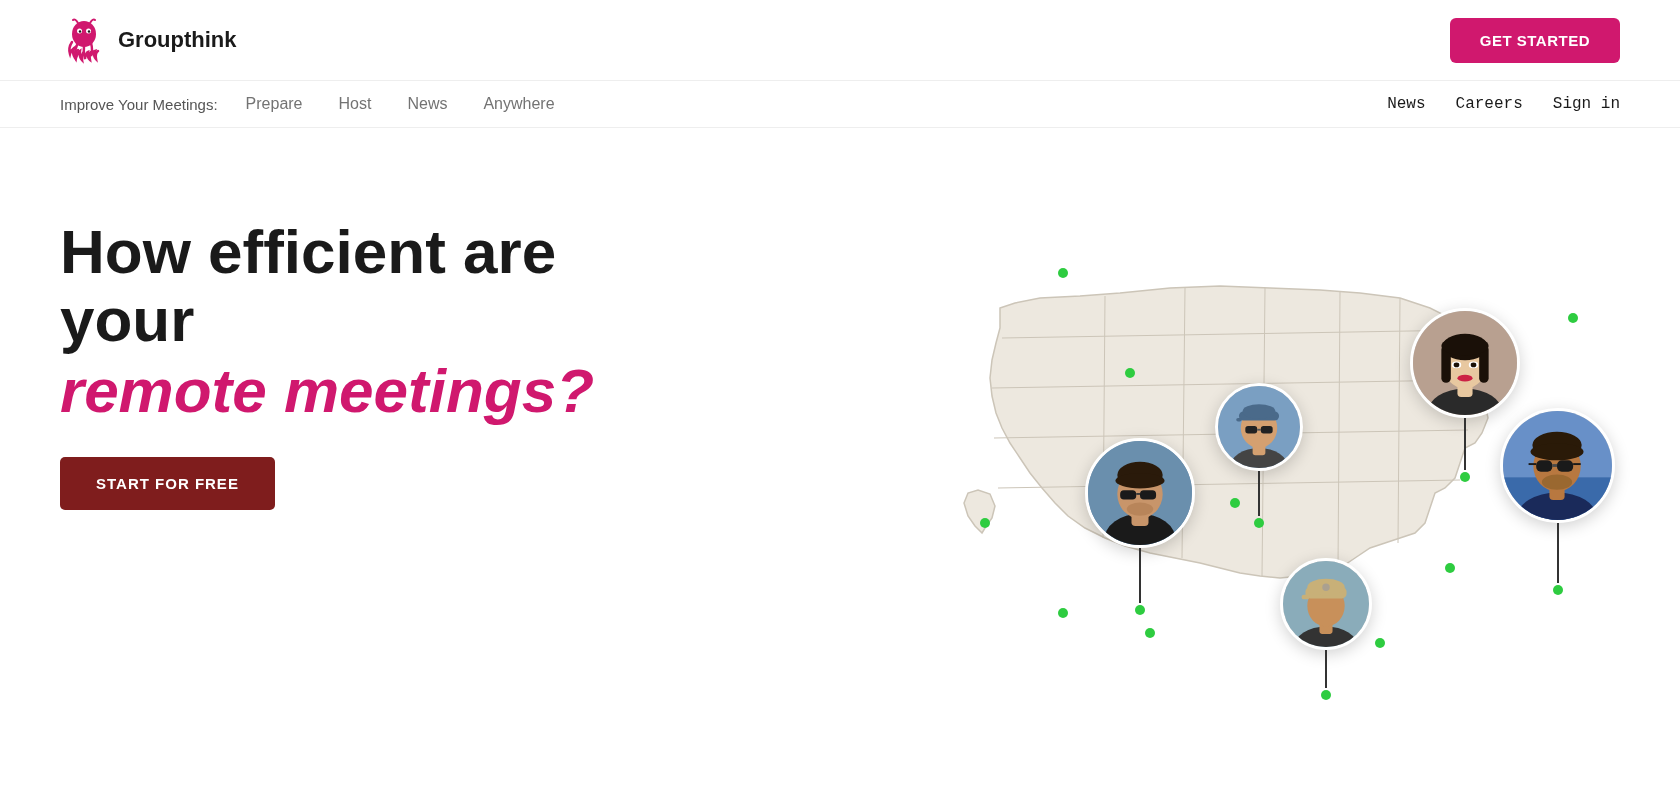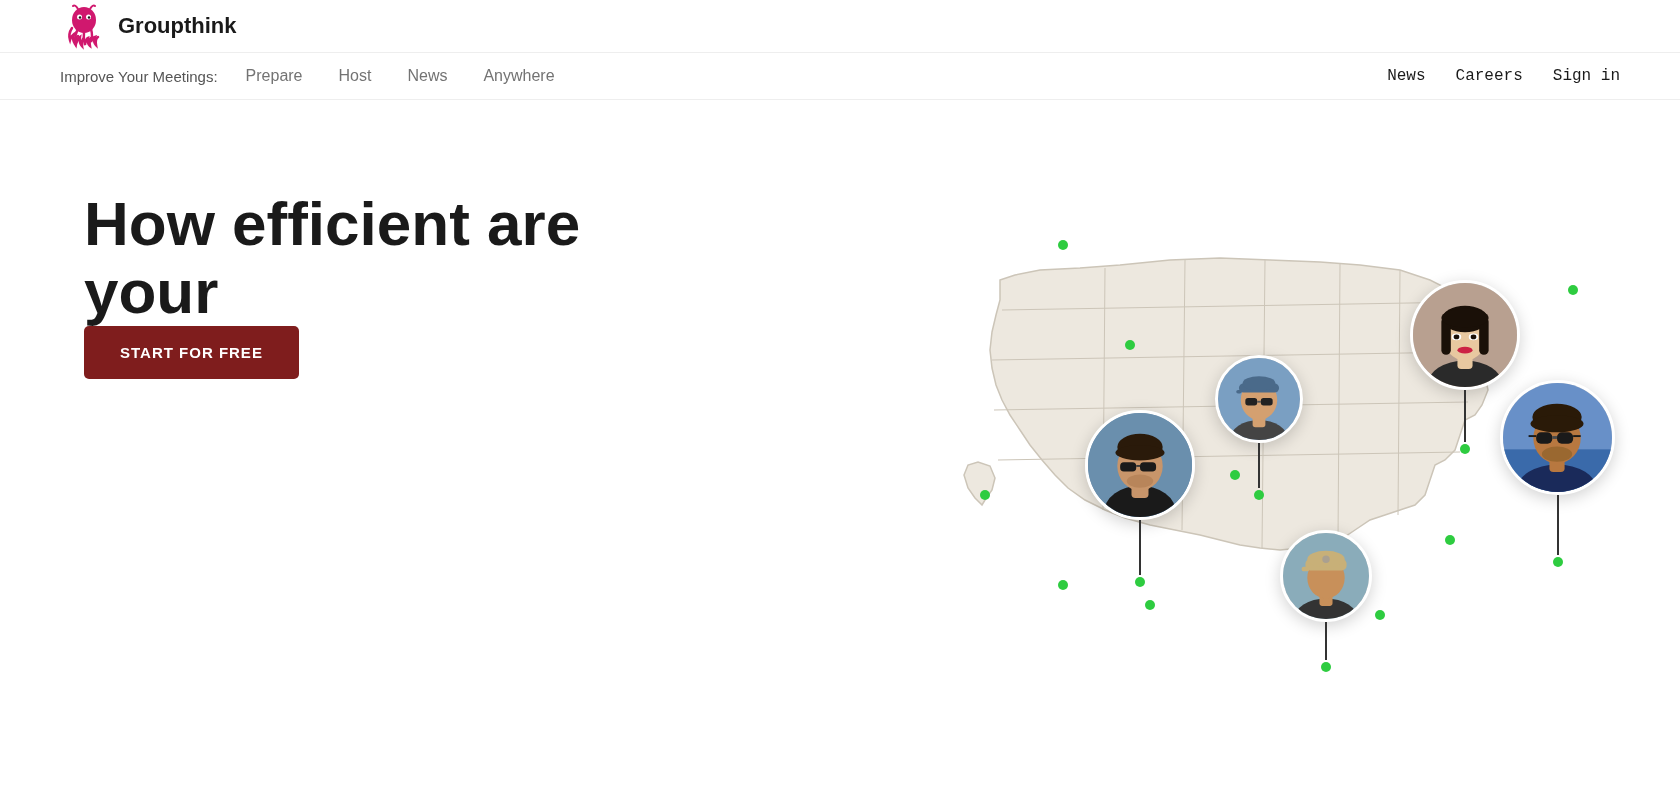--- a/index.html
+++ b/index.html
@@ -3,21 +3,21 @@
   <meta charset="utf-8">
   <style>
     * { margin: 0; padding: 0; box-sizing: border-box; }
     body { font-family: -apple-system, BlinkMacSystemFont, 'Segoe UI', Helvetica, Arial, sans-serif; background: #fff; color: #1a1a1a; overflow-x: hidden; }
 
     
     .header-top {
       display: flex;
       align-items: center;
       justify-content: space-between;
-      padding: 2px 60px;
+      padding: 16px 60px;
       border-bottom: 1px solid #eee;
     }
     .logo-area {
       display: flex;
       align-items: center;
       gap: 10px;
       text-decoration: none;
       color: #1a1a1a;
     }
     .logo-icon {
@@ -80,21 +80,21 @@
       text-decoration: none;
       cursor: pointer;
       font-family: Liberation Mono, monospace;
     }
 
     
     .hero {
       display: flex;
       align-items: flex-start;
       justify-content: space-between;
-      padding: 80px 60px 40px 84px;
+      padding: 80px 60px 40px 60px;
       min-height: 600px;
       position: relative;
       overflow: hidden;
     }
     .hero-content {
       max-width: 640px;
       padding-top: 10px;
     }
     .hero-title {
       font-size: 62px;
@@ -240,20 +240,21 @@
       <path d="M12 26 Q8 32 10 38 Q11 34 14 32 Q12 38 15 42 Q15 36 18 34" fill="none" stroke="#d0186e" stroke-width="2.5" stroke-linecap="round"></path>
       <path d="M17 29 Q14 36 16 42 Q17 37 20 35 Q19 41 22 44 Q21 38 24 36" fill="none" stroke="#d0186e" stroke-width="2.5" stroke-linecap="round"></path>
       <path d="M24 30 Q23 37 25 43 Q25.5 37 28 36 Q27 42 30 44 Q29 38 31 36" fill="none" stroke="#d0186e" stroke-width="2.5" stroke-linecap="round"></path>
       <path d="M31 27 Q33 34 31 40 Q32 36 35 35 Q33 40 36 43 Q35 37 38 35" fill="none" stroke="#d0186e" stroke-width="2.5" stroke-linecap="round"></path>
 
       <path d="M18 7 Q15 2 13 4" fill="none" stroke="#d0186e" stroke-width="2" stroke-linecap="round"></path>
       <path d="M30 7 Q33 2 35 4" fill="none" stroke="#d0186e" stroke-width="2" stroke-linecap="round"></path>
     </svg>
     <span class="logo-text">Groupthink</span>
   </a>
+  <button class="get-started-btn">GET STARTED</button>
 </header>
 
 <nav class="nav-bar">
   <div class="nav-left">
     <span class="nav-label">Improve Your Meetings:</span>
     <a class="nav-link" href="#">Prepare</a>
     <a class="nav-link" href="#">Host</a>
     <a class="nav-link" href="#">News</a>
     <a class="nav-link" href="#">Anywhere</a>
   </div>
@@ -261,20 +262,21 @@
     <a class="nav-right-link" href="#">News</a>
     <a class="nav-right-link" href="#">Careers</a>
     <a class="nav-right-link" href="#">Sign in</a>
   </div>
 </nav>
 
 <section class="hero">
   <div class="hero-content">
     <h1 class="hero-title">
       <span>How efficient are your</span><br>
+      <span class="hero-title-italic">remote meetings?</span>
     </h1>
     <button class="start-btn">START FOR FREE</button>
   </div>
 
   <div class="hero-map">
 
     <svg class="map-svg" viewBox="0 0 700 480" xmlns="http://www.w3.org/2000/svg">
 
       <path d="
         M 80,60 L 95,55 L 120,50 L 160,48 L 200,45 L 250,40 L 300,38 L 350,40 L 400,42 L 440,45 L 480,50 L 510,60 L 530,70 L 545,85 L 548,100 L 545,115 L 540,130 L 555,140 L 565,155 L 568,170 L 562,185 L 555,195 L 545,200 L 540,215 L 535,230 L 525,240 L 515,245 L 510,260 L 505,275 L 495,285 L 480,290 L 465,295 L 450,300 L 435,310 L 420,320 L 400,325 L 380,328 L 360,330 L 340,328 L 320,325 L 300,320 L 280,315 L 255,310 L 230,305 L 205,298 L 185,290 L 165,280 L 148,268 L 135,255 L 122,240 L 110,225 L 100,210 L 90,195 L 82,180 L 76,165 L 72,148 L 70,130 L 72,112 L 76,95 L 80,80 Z

